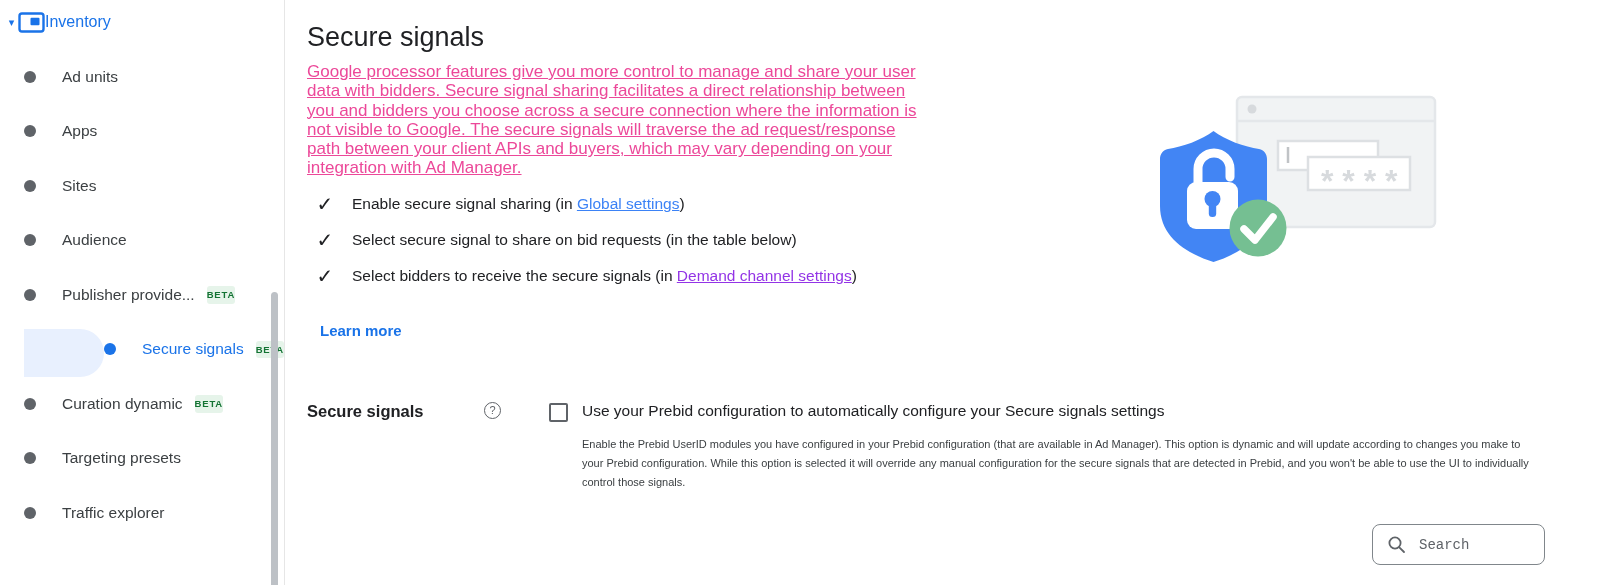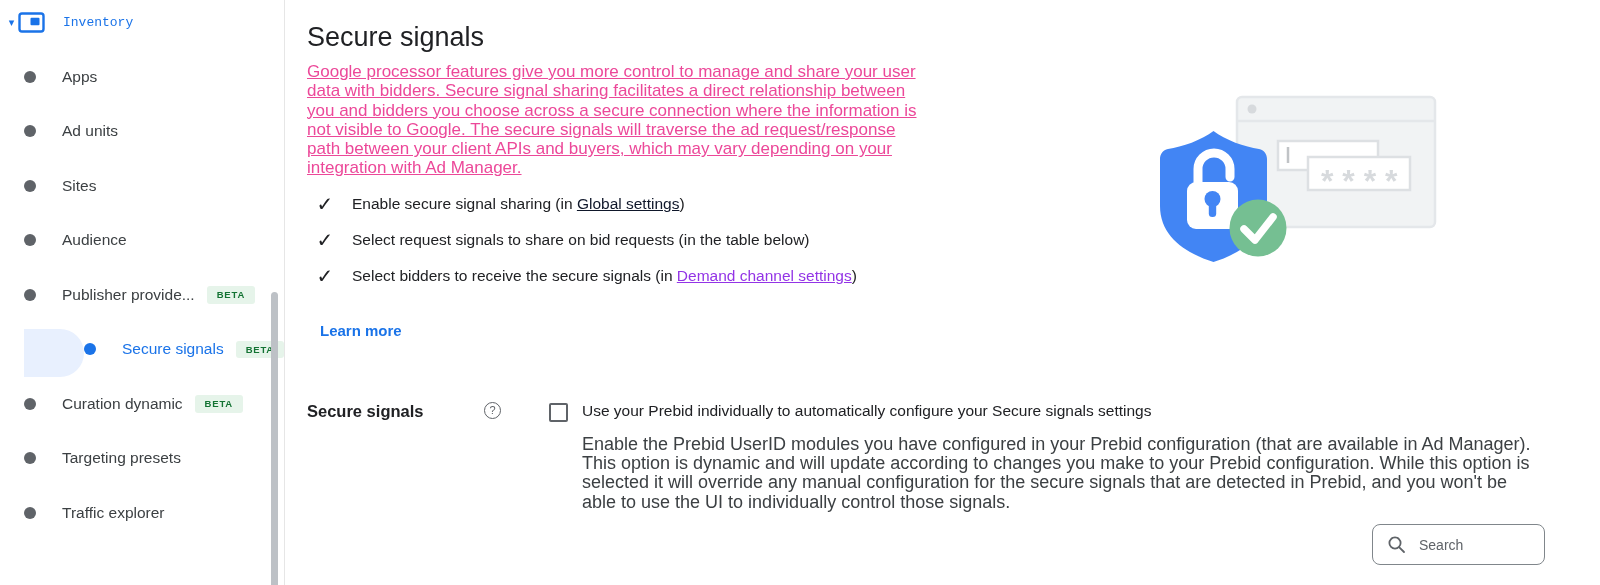--- a/index.html
+++ b/index.html
@@ -9,63 +9,63 @@
     background:#fff; font-family:"Liberation Sans", sans-serif; color:#202124;
   }
   
   .sidebar { position:absolute; left:0; top:0; width:285px; height:585px;
     border-right:1px solid #e6e6e6; background:#fff; }
   .nav { position:absolute; top:-5px; left:0; right:0; }
   .nav-row { height:54.5px; display:flex; align-items:center; position:relative; padding-left:24px; }
   .nav-row.root { padding-left:5px; }
   .disclosure { color:#1a73e8; font-size:11px; width:13px; text-align:center; }
   .inv-icon { margin-left:0; display:flex; }
-  .root-label { margin-left:18px; color:#1a73e8; font-size:13px;font-family:Liberation Mono, monospace; }
+  .root-label { color:#1a73e8; font-size:16px; }
   .dot { width:12px; height:12px; border-radius:50%; background:#5f6368; flex:0 0 auto; }
   .nav-label { margin-left:26px; font-size:15.5px; color:#3c4043; white-space:nowrap; }
   .pill { position:absolute; left:0; top:50%; transform:translateY(-50%);
     width:252px; height:48px; background:#e8f0fe; border-radius:0 26px 26px 0; }
   .nav-row.selected .dot { background:#1a73e8; }
   .nav-row.selected .nav-label { color:#1a73e8; }
   .nav-row > * { position:relative; }
   .beta { margin-left:12px; background:#e6f4ea; color:#137333; font-size:9.5px;
-    font-weight:bold; letter-spacing:0.8px; padding:4px 10px; border-radius:3px; line-height:1; }
+    font-weight:bold; letter-spacing:0.8px; padding:4px 0; border-radius:3px; line-height:1; }
   .scroll-thumb { position:absolute; right:6px; top:292px; width:7px; height:300px;
     border-radius:4px; background:#bdc1c6; }
   
   .content { position:absolute; left:285px; top:0; right:0; bottom:0; padding:22px 0 0 22px; }
   h1.page-title { margin:0; font-size:27px; font-weight:400; color:#202124; letter-spacing:0; }
   .intro { width:624px; margin:9px 0 0 0; font-size:17px; line-height:19.3px; color:#ec4899;text-decoration:underline; }
   .checklist { list-style:none; margin:8px 0 0 0; padding:0; }
   .checklist li { display:flex; align-items:center; height:36px; }
   .check-glyph { width:22px; margin-left:7px; font-size:20px; color:#202124; text-align:center; }
   .check-text { margin-left:16px; font-size:15.5px; color:#202124; }
   .check-text a { text-decoration:underline; cursor:pointer; }
-  a.link-blue { color:#0f172a;text-decoration:underline; }
+  a.link-blue { color:#3b82f6;text-decoration:underline; }
   a.link-purple { color:#9334e6;text-decoration:underline; }
   .learn-more { display:inline-block; margin:28px 8px 0 13px; color:#1a73e8;
     font-size:15px; font-weight:bold; cursor:pointer; text-decoration:none; }
   .section { display:flex; margin-top:62px; }
   .section-left { width:242px; position:relative; flex:0 0 auto; }
   .section-heading { font-size:16.5px; font-weight:bold; color:#202124; }
   .help-icon { position:absolute; left:177px; top:0; width:17px; height:17px;
     border:1.5px solid #5f6368; border-radius:50%; color:#5f6368; font-size:11px;
     display:flex; align-items:center; justify-content:center; cursor:pointer; }
   .section-right { flex:1; }
   .cb-row { display:flex; align-items:flex-start; }
   .checkbox { width:19px; height:19px; border:2px solid #5f6368; border-radius:2px;
     background:#fff; margin-top:1px; cursor:pointer; flex:0 0 auto; }
   .cb-label { margin-left:14px; font-size:15.5px; color:#202124; }
-  .cb-desc { margin:13px 0 0 33px; width:952px; font-size:18px; line-height:19.3px; color:#3c4043; }
+  .cb-desc { margin:13px 0 0 33px; width:952px; font-size:11px; line-height:19.3px; color:#3c4043; }
   
   .search-box { position:absolute; left:1372px; top:524px; width:173px; height:41px;
     border:1px solid #80868b; border-radius:8px; background:#fff;
     display:flex; align-items:center; }
   .search-box input { border:none; outline:none; background:transparent; margin-left:11px;
-    font-size:14px; color:#202124; width:110px; font-family:Liberation Sans, sans-serif; }
+    font-size:14px; color:#202124; width:110px; font-family:Liberation Mono, monospace; }
   .search-box input::placeholder { color:#5f6368; }
   .search-icon-wrap { display:flex; margin-left:14px; }
   
   .illustration { position:absolute; left:1135px; top:92px; width:302px; height:172px; }
 </style>
 </head>
 <body>
 
 <aside class="sidebar">
   <nav class="nav">
@@ -76,26 +76,26 @@
         <svg width="27" height="21" viewBox="0 0 27 21">
           <rect x="1.5" y="1.5" width="24" height="18" rx="2.5" fill="none" stroke="#1a73e8" stroke-width="2.4"></rect>
           <rect x="12.5" y="5.8" width="9" height="7.5" rx="1" fill="#1a73e8"></rect>
         </svg>
       </span>
       <span class="root-label">Inventory</span>
     </div>
 
     <div class="nav-row">
       <span class="dot"></span>
+      <span class="nav-label">Ad units</span>
+    </div>
+
+    <div class="nav-row">
+      <span class="dot"></span>
       <span class="nav-label">Apps</span>
-    </div>
-
-    <div class="nav-row">
-      <span class="dot"></span>
-      <span class="nav-label">Ad units</span>
     </div>
 
     <div class="nav-row">
       <span class="dot"></span>
       <span class="nav-label">Sites</span>
     </div>
 
     <div class="nav-row">
       <span class="dot"></span>
       <span class="nav-label">Audience</span>
@@ -140,39 +140,39 @@
 
   <p class="intro">Google processor features give you more control to manage and share your user data with bidders. Secure signal sharing facilitates a direct relationship between you and bidders you choose across a secure connection where the information is not visible to Google. The secure signals will traverse the ad request/response path between your client APIs and buyers, which may vary depending on your integration with Ad Manager.</p>
 
   <ul class="checklist">
     <li>
       <span class="check-glyph">✓</span>
       <span class="check-text"><span>Enable secure signal sharing (in </span><a class="link-blue">Global settings</a><span>)</span></span>
     </li>
     <li>
       <span class="check-glyph">✓</span>
-      <span class="check-text"><span>Select request signals to share on bid requests (in the table below)</span></span>
+      <span class="check-text"><span>Select secure signal to share on bid requests (in the table below)</span></span>
     </li>
     <li>
       <span class="check-glyph">✓</span>
       <span class="check-text"><span>Select bidders to receive the secure signals (in </span><a class="link-purple">Demand channel settings</a><span>)</span></span>
     </li>
   </ul>
 
   <a class="learn-more">Learn more</a>
 
   <div class="section">
     <div class="section-left">
       <span class="section-heading">Secure signals</span>
       <span class="help-icon">?</span>
     </div>
     <div class="section-right">
       <div class="cb-row">
         <span class="checkbox"></span>
-        <span class="cb-label">Use your Prebid individually to automatically configure your Secure signals settings</span>
+        <span class="cb-label">Use your Prebid configuration to automatically configure your Secure signals settings</span>
       </div>
       <p class="cb-desc">Enable the Prebid UserID modules you have configured in your Prebid configuration (that are available in Ad Manager). This option is dynamic and will update according to changes you make to your Prebid configuration. While this option is selected it will override any manual configuration for the secure signals that are detected in Prebid, and you won't be able to use the UI to individually control those signals.</p>
     </div>
   </div>
 </main>
 
 <div class="search-box">
   <span class="search-icon-wrap">
     <svg width="19" height="19" viewBox="0 0 19 19">
       <circle cx="8" cy="8" r="5.6" fill="none" stroke="#5f6368" stroke-width="1.8"></circle>

